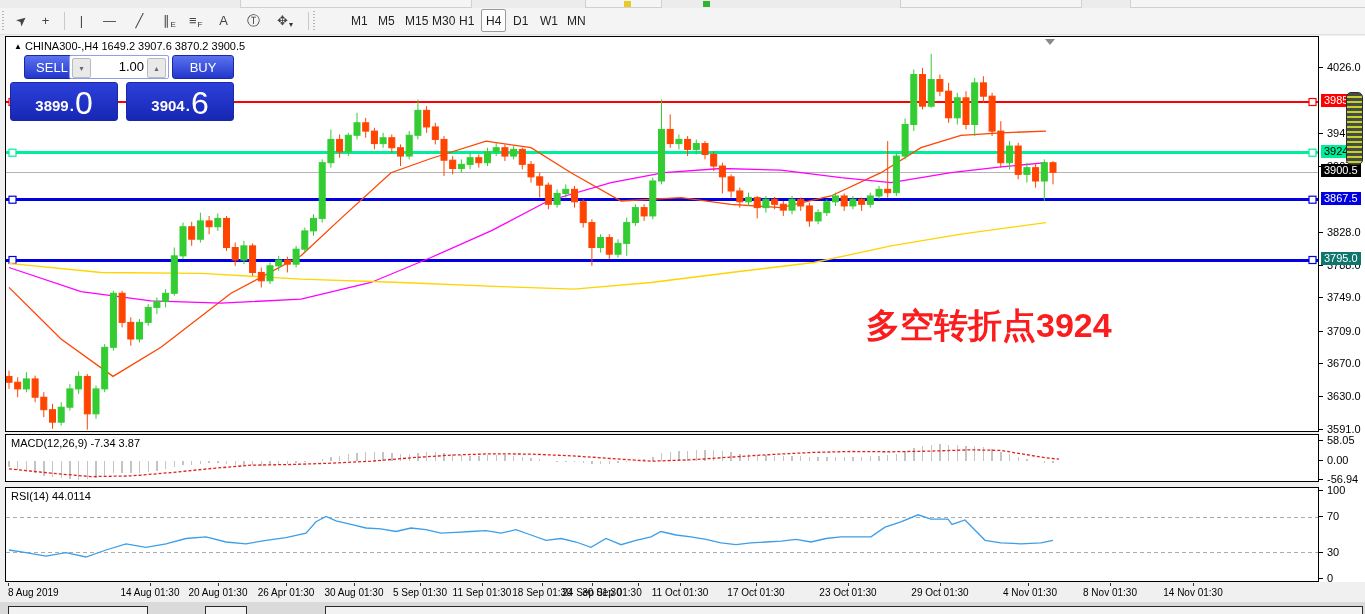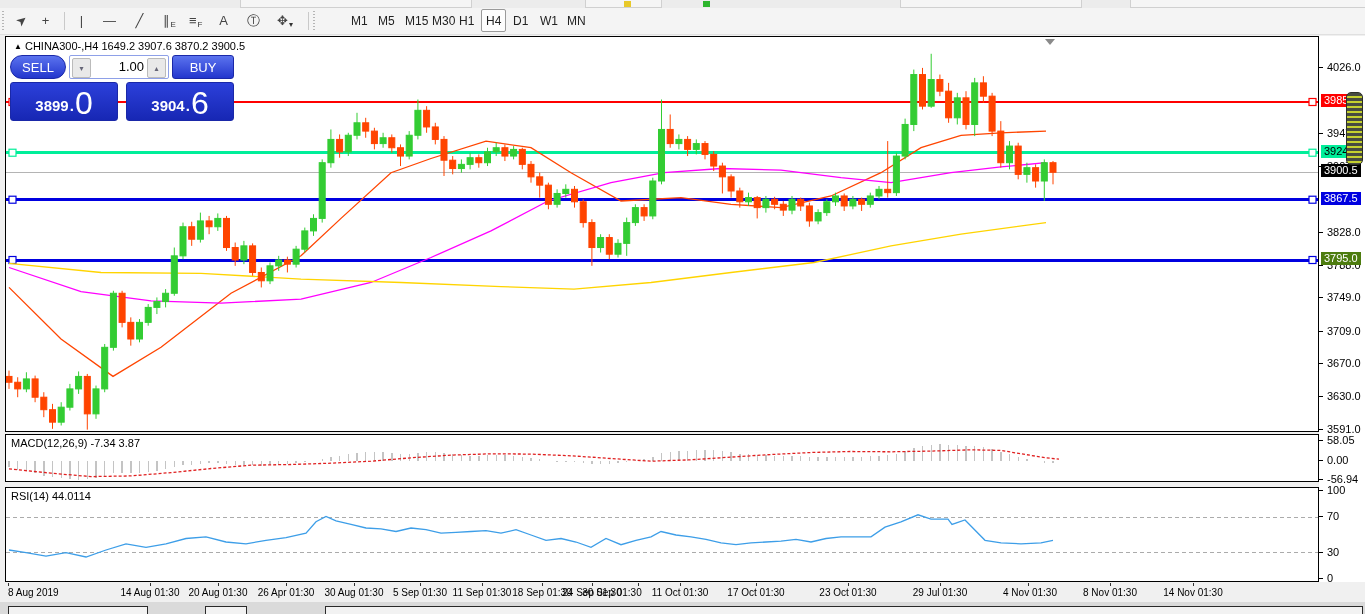--- a/index.html
+++ b/index.html
@@ -398,39 +398,40 @@
         <rect x="1044" y="125.70686070686071" width="6" height="9.56340956340955" fill="#ff4400" stroke="#ff4400"></rect>
       </g>
     </svg>
   <div id="chart-title" class="abs">
     <span class="tri">▲</span>
     <span>CHINA300-,H4</span>
     <span>1649.2 3907.6 3870.2 3900.5</span>
   </div>
 
   <div id="trade-panel" class="abs">
-    <div class="tp-btn" style="left:0;border-radius:12px;">SELL</div>
+    <div class="tp-btn" style="left:14px;">SELL</div>
     <div id="tp-vol">
       <div class="spin" style="left:2px;">▾</div>
       <div id="tp-vol-val">1.00</div>
       <div class="spin" style="right:2px;">▴</div>
     </div>
     <div class="tp-btn" style="left:162px;width:62px;">BUY</div>
     <div class="tp-price" style="left:0;">
       <span class="small">3899</span>
       <span class="dot">.</span>
       <span class="big">0</span>
     </div>
     <div class="tp-price" style="left:116px;">
       <span class="small">3904</span>
       <span class="dot">.</span>
       <span class="big">6</span>
     </div>
   </div>
 
+  <div id="annotation" class="abs" style="left: 860px; top: 266px;">多空转折点3924</div>
   <div id="shift-marker" class="abs" style="left:1039px;top:2px;"></div>
 </div>
 
 <div id="macd-panel" class="panel">
   <svg id="macd-svg" width="1312" height="46">
       <g>
         <line x1="3" x2="3" y1="25.5" y2="32.19999999999999" stroke="#c4c4c4" stroke-width="1.4" shape-rendering="crispEdges"></line>
         <line x1="11.7" x2="11.7" y1="25.5" y2="34.879999999999995" stroke="#c4c4c4" stroke-width="1.4" shape-rendering="crispEdges"></line>
         <line x1="20.4" x2="20.4" y1="25.5" y2="36.22000000000003" stroke="#c4c4c4" stroke-width="1.4" shape-rendering="crispEdges"></line>
         <line x1="29.099999999999994" x2="29.099999999999994" y1="25.5" y2="38.23000000000002" stroke="#c4c4c4" stroke-width="1.4" shape-rendering="crispEdges"></line>
@@ -584,21 +585,21 @@
     <div class="tick-label" style="top: 320.954px;">3670.0</div>
     <div class="tick-dash" style="top: 326.954px;"></div>
     <div class="tick-label" style="top: 354.218px;">3630.0</div>
     <div class="tick-dash" style="top: 360.218px;"></div>
     <div class="tick-label" style="top: 386.651px;">3591.0</div>
     <div class="tick-dash" style="top: 392.651px;"></div>
     <div class="badge" style="top: 58px; background: rgb(255, 0, 0); color: rgb(255, 255, 255);">3985.0</div>
     <div class="badge" style="top: 108.728px; background: rgb(0, 238, 153); color: rgb(0, 0, 0);">3924.0</div>
     <div class="badge" style="top: 128.27px; background: rgb(0, 0, 0); color: rgb(255, 255, 255);">3900.5</div>
     <div class="badge" style="top: 155.713px; background: rgb(0, 0, 224); color: rgb(255, 255, 255);">3867.5</div>
-    <div class="badge" style="top: 216.004px; background: #4d7c0f; color: rgb(255, 255, 255);">3795.0</div>
+    <div class="badge" style="top: 216.004px; background: #0f766e; color: rgb(255, 255, 255);">3795.0</div>
     <div class="tick-label" style="top: 398.053px;">58.05</div>
     <div class="tick-dash" style="top: 404.053px;"></div>
     <div class="tick-label" style="top: 417.5px;">0.00</div>
     <div class="tick-dash" style="top: 423.5px;"></div>
     <div class="tick-label" style="top: 436.575px;">-56.94</div>
     <div class="tick-dash" style="top: 442.575px;"></div>
     <div class="tick-label" style="top: 448px;">100</div>
     <div class="tick-dash" style="top: 454px;"></div>
     <div class="tick-label" style="top: 474.4px;">70</div>
     <div class="tick-dash" style="top: 480.4px;"></div>
@@ -631,21 +632,21 @@
     <div class="date-label" style="left: 587px; transform: translateX(-50%);">24 Sep 01:30</div>
     <div class="date-tick" style="left: 633px;"></div>
     <div class="date-label" style="left: 607px; transform: translateX(-50%);">30 Sep 01:30</div>
     <div class="date-tick" style="left: 675px;"></div>
     <div class="date-label" style="left: 675px; transform: translateX(-50%);">11 Oct 01:30</div>
     <div class="date-tick" style="left: 751px;"></div>
     <div class="date-label" style="left: 751px; transform: translateX(-50%);">17 Oct 01:30</div>
     <div class="date-tick" style="left: 843px;"></div>
     <div class="date-label" style="left: 843px; transform: translateX(-50%);">23 Oct 01:30</div>
     <div class="date-tick" style="left: 935px;"></div>
-    <div class="date-label" style="left: 935px; transform: translateX(-50%);">29 Jul 01:30</div>
+    <div class="date-label" style="left: 935px; transform: translateX(-50%);">29 Oct 01:30</div>
     <div class="date-tick" style="left: 1023px;"></div>
     <div class="date-label" style="left: 1025px; transform: translateX(-50%);">4 Nov 01:30</div>
     <div class="date-tick" style="left: 1105px;"></div>
     <div class="date-label" style="left: 1105px; transform: translateX(-50%);">8 Nov 01:30</div>
     <div class="date-tick" style="left: 1188px;"></div>
     <div class="date-label" style="left: 1188px; transform: translateX(-50%);">14 Nov 01:30</div>
   </div>
 
 <div id="bottom-strip" class="abs">
   <div class="bs-box" style="left:8px;width:140px;"></div>

